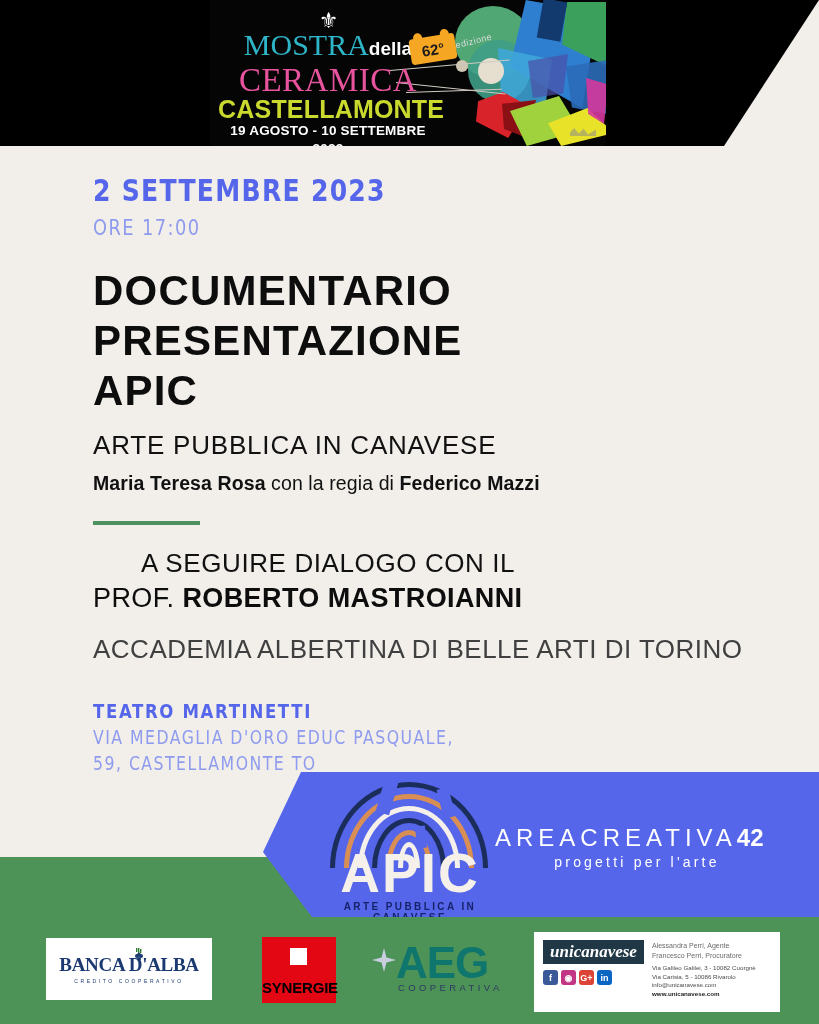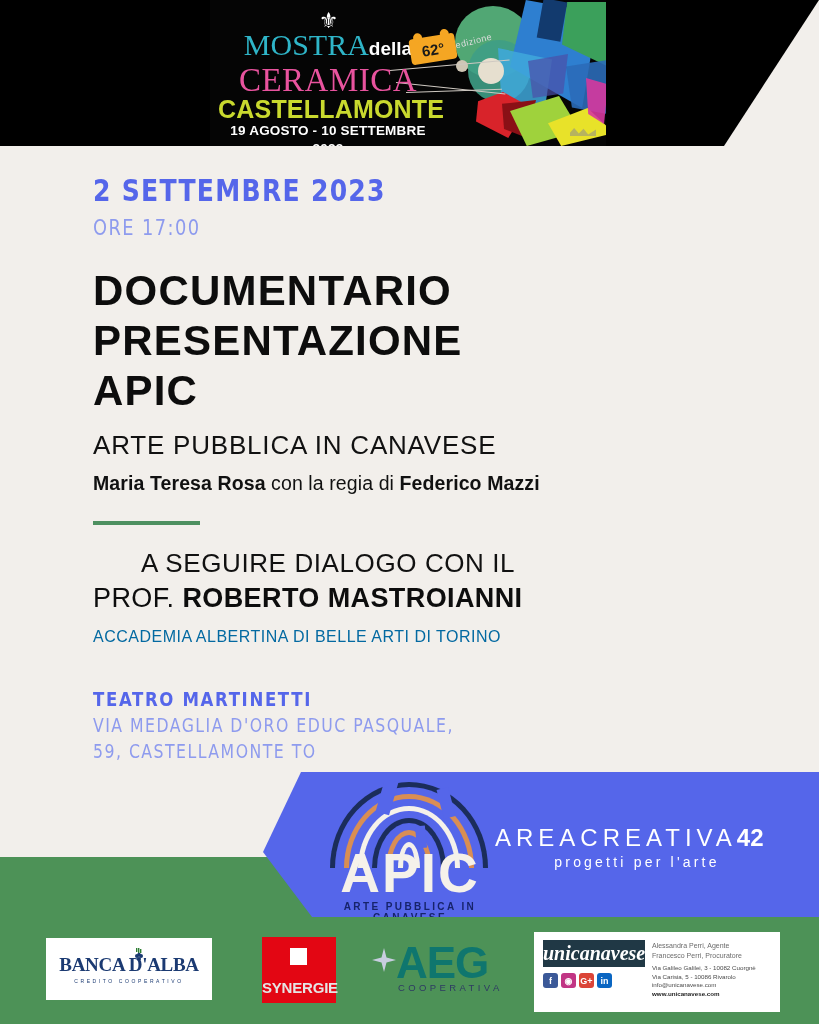--- a/index.html
+++ b/index.html
@@ -86,21 +86,21 @@
   }
   .credits b{ font-weight:700; }
 
   .rule{
     width:107px; height:4px; background:#4E9060; margin-top:24px; margin-bottom:22px;
   }
 
   .dialog1{ font-size:26px; line-height:33px; color:#111; letter-spacing:0.6px;margin-left:48px; }
   .dialog2{ font-size:27px; line-height:36px; color:#0d0d0d; letter-spacing:0.4px; }
   .dialog2 b{ font-weight:700; }
-  .dialog3{ font-size:16px; line-height:30px; color:#0369a1; letter-spacing:0.5px; margin-top:6px; }
+  .dialog3{ font-size:26px; line-height:30px; color:#404040; letter-spacing:0.5px; margin-top:18px; }
 
   .venue{
     font-family:"DejaVu Sans Condensed","Liberation Sans Narrow","Liberation Sans", sans-serif;
     margin-top:34px; transform:scaleX(0.92); transform-origin:left center;
   }
   .venue-name{ font-weight:700; font-size:20px; color:#5566EA; letter-spacing:1.8px; line-height:26px; }
   .venue-addr{ font-weight:400; font-size:19px; color:#8E9BEE; letter-spacing:1.6px; line-height:26px; }
 
   
   .greenblock{
@@ -143,36 +143,36 @@
   }
   .banca-sub{ font-size:5px; color:#1B3A72; letter-spacing:2.6px; margin-top:3px; }
   .grape{ position:absolute; left:86px; top:10px; width:14px; height:16px; }
 
   .logo-synergie{
     position:absolute; left:262px; top:7px; width:74px; height:66px; background:#E30613;
   }
   .syn-square{ position:absolute; left:28px; top:11px; width:17px; height:17px; background:#fff; }
   .syn-text{
     position:absolute; left:0; bottom:7px; width:52px; text-align:center;
-    color:#e5e5e5; font-weight:700; font-size:15px; letter-spacing:-0.2px;
+    color:#000000; font-weight:700; font-size:15px; letter-spacing:-0.2px;
   }
 
   .logo-aeg{ position:absolute; left:370px; top:14px; width:150px; height:56px; }
   .aeg-word{ font-weight:700; font-size:44px; color:#0f766e; letter-spacing:-1px; line-height:38px; padding-left:26px;}
   .aeg-sub{ font-size:9.5px; color:#2E3A63; letter-spacing:3.4px; padding-left:28px; }
   .aeg-star{ position:absolute; left:2px; top:4px; width:24px; height:24px; }
 
   .logo-unica{
     position:absolute; left:534px; top:2px; width:246px; height:80px;
     background:#fff; padding:8px 9px;
   }
   .unica-badge{
     display:inline-block; background:#203845; color:#fff;
     font-family:"Liberation Serif", serif; font-style:italic; font-weight:700;
-    font-size:20px; padding:2px 0; letter-spacing:0px;
+    font-size:17px; padding:2px 7px; letter-spacing:0px;
   }
   .social-row{ margin-top:6px; display:flex; gap:3px; }
   .soc{
     width:15px; height:15px; border-radius:3px; color:#fff;
     font-size:9px; font-weight:700; display:flex; align-items:center; justify-content:center;
   }
   .soc-fb{ background:#3B5998; } .soc-ig{ background:#C13584; }
   .soc-gp{ background:#DB4437; } .soc-in{ background:#0A66C2; }
   .unica-right{ position:absolute; left:118px; top:9px; width:122px; }
   .u-name{ font-size:7px; font-weight:700; color:#9B1B1B; line-height:9.5px; }

